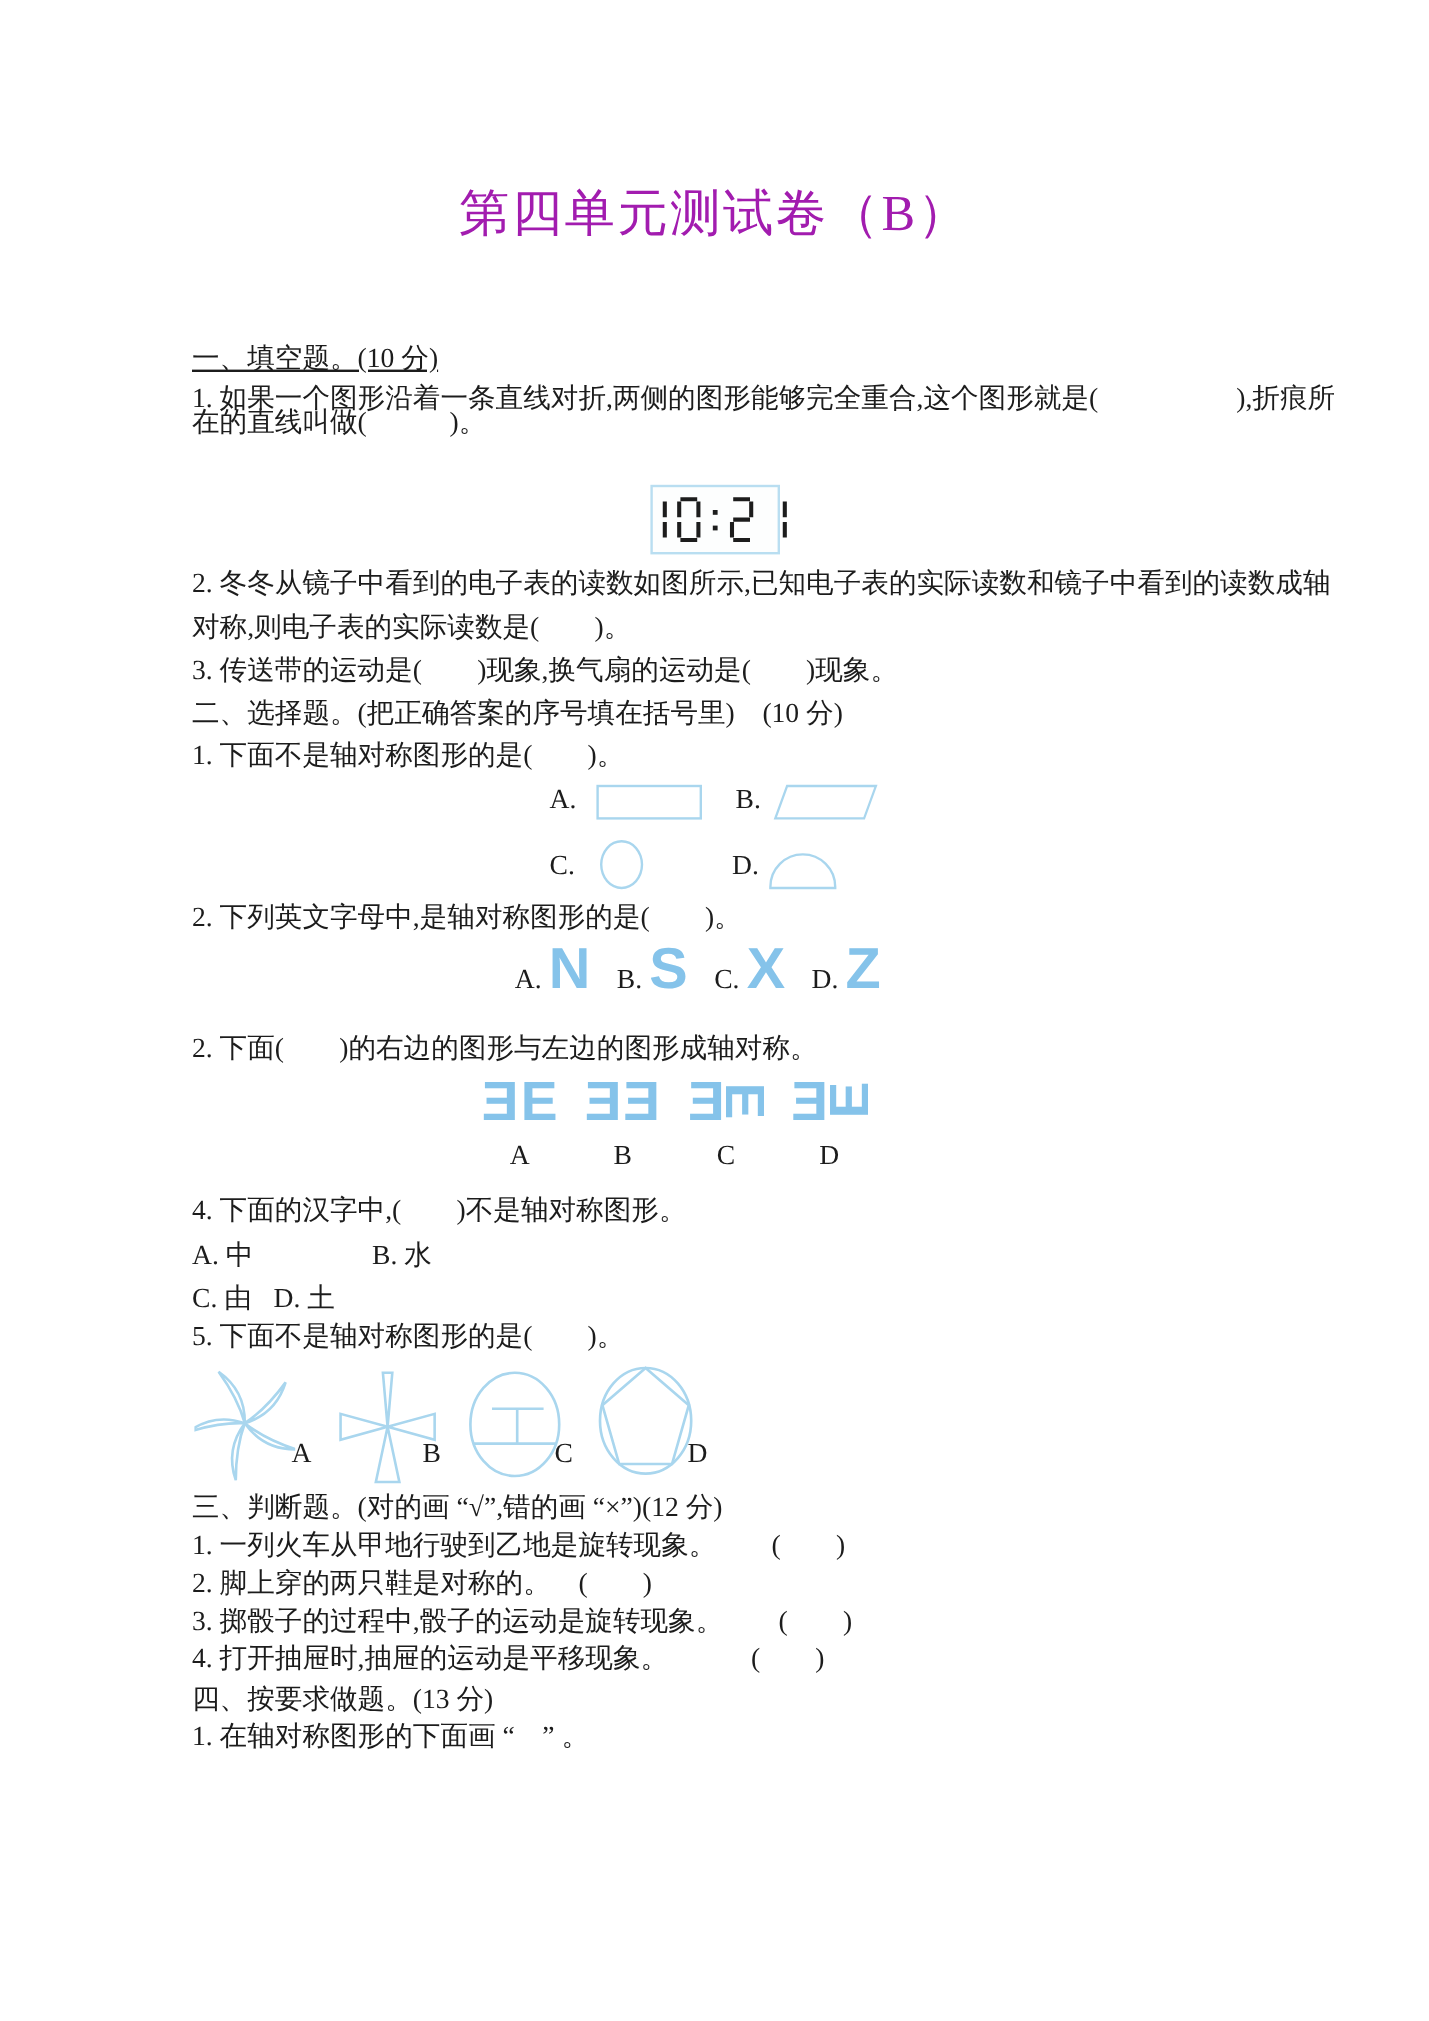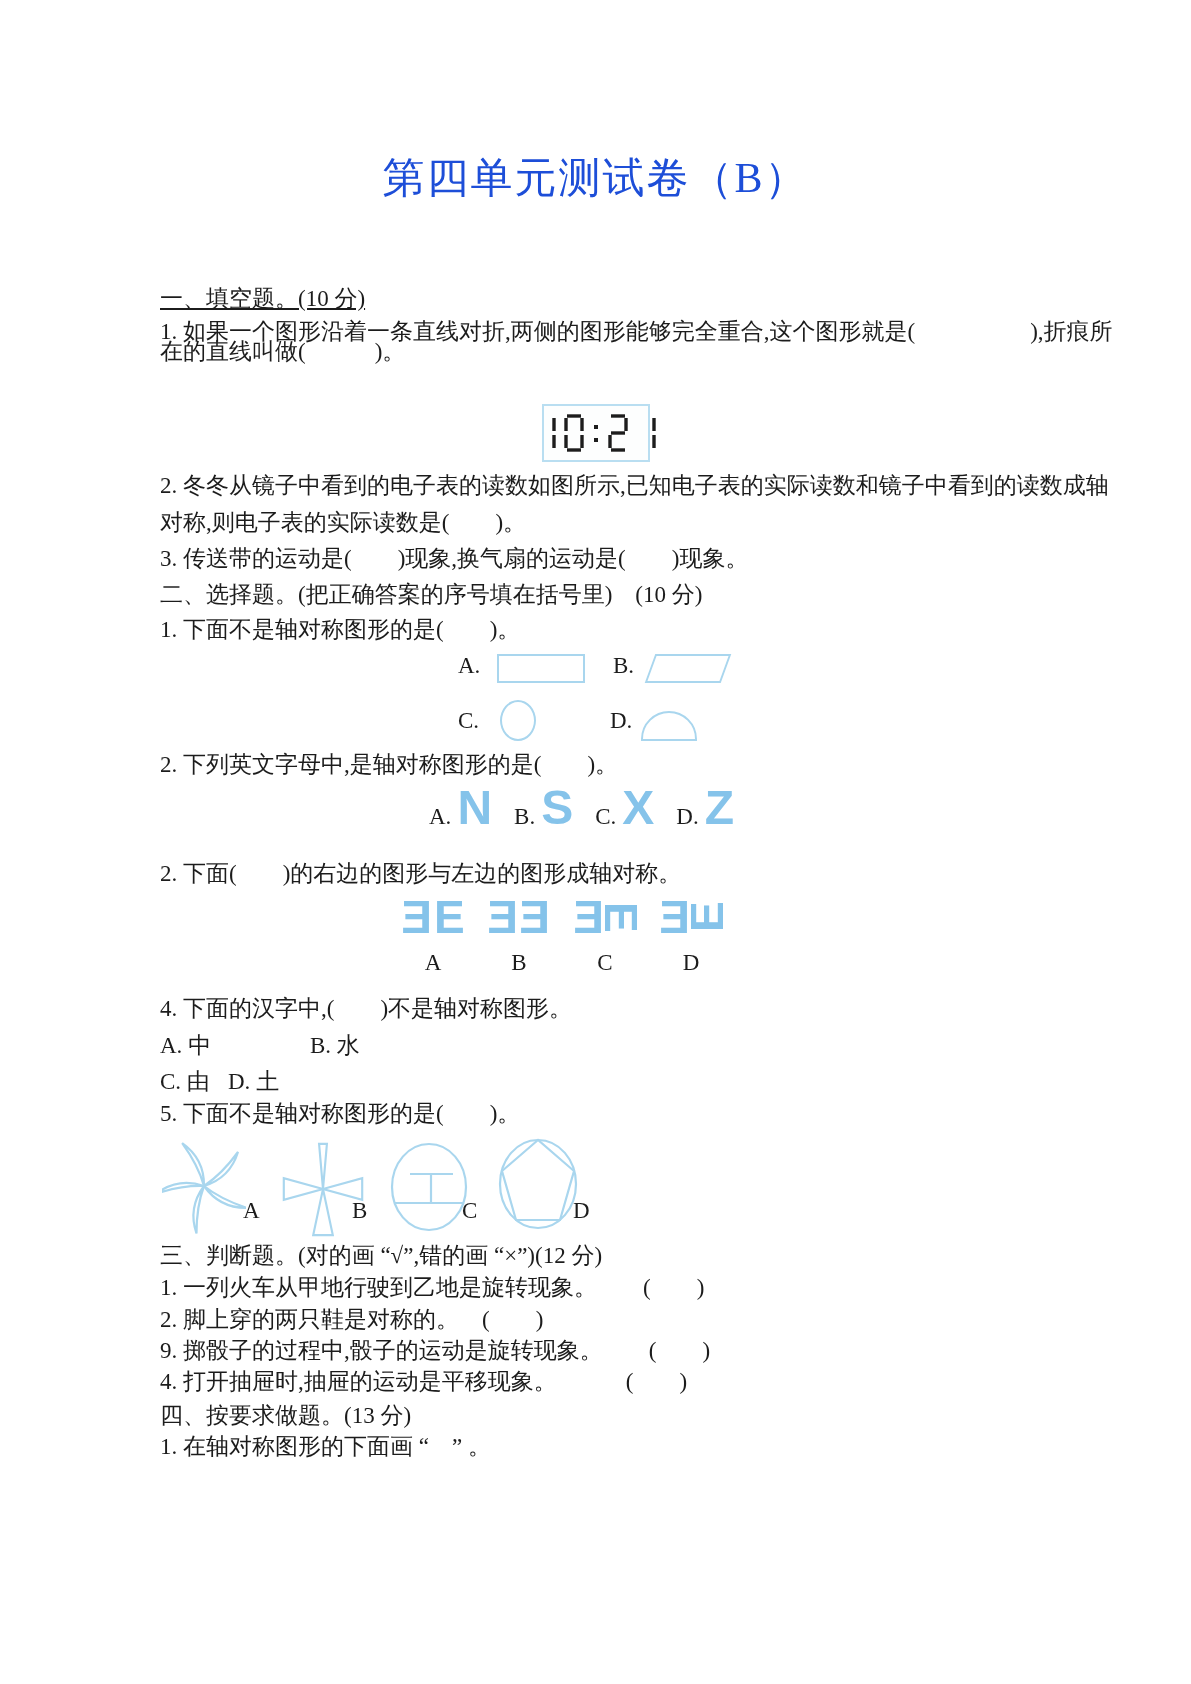--- a/index.html
+++ b/index.html
@@ -4,21 +4,21 @@
 <style>
   html,body { margin:0; padding:0; background:#ffffff; }
   .page {
     position:relative; width:1191px; height:1684px; margin:0 auto;
     background:#ffffff; color:#1c1c1c;
     font-family:"Liberation Serif", serif;
     overflow:hidden;
   }
   .abs { position:absolute; white-space:nowrap; }
   .title { left:0; top:150px; width:100%; text-align:center;
-           font-size:42px; letter-spacing:2px; color:#1d4ed8; }
+           font-size:42px; letter-spacing:2px; color:#a21caf; }
   .meta  { top:222px; right:150px; font-size:23px; }
   .heading { font-size:23px; }
   .qtext   { font-size:23px; }
   .optlabel { font-size:23px; }
 
   
   .clock {
     left:542px; top:404px; width:104px; height:54px;
     border:2px solid var(--clock-border,#b9def1);
     background:#fdfefe;
@@ -209,19 +209,19 @@
 
   <svg class="abs" style="left:496px; top:1138px;" width="84" height="96" viewBox="-42 -48 84 96">
     <ellipse class="blueshape" cx="0" cy="-2" rx="38" ry="44"></ellipse>
     <polygon class="blueshape" points="0,-46 -36,-15 -22,34 22,34 36,-15"></polygon>
   </svg>
   <div class="abs optlabel" style="left:573px; top:1198px;">D</div>
 
   <div class="abs heading" style="left:160px; top:1240px;">三、判断题。(对的画 “√”,错的画 “×”)(12 分)</div>
   <div class="abs qtext" style="left:160px; top:1272px;">1. 一列火车从甲地行驶到乙地是旋转现象。　　(　　)</div>
   <div class="abs qtext" style="left:160px; top:1304px;">2. 脚上穿的两只鞋是对称的。　(　　)</div>
-  <div class="abs qtext" style="left:160px; top:1335px;">9. 掷骰子的过程中,骰子的运动是旋转现象。　　(　　)</div>
+  <div class="abs qtext" style="left:160px; top:1335px;">3. 掷骰子的过程中,骰子的运动是旋转现象。　　(　　)</div>
   <div class="abs qtext" style="left:160px; top:1366px;">4. 打开抽屉时,抽屉的运动是平移现象。　　　(　　)</div>
 
   <div class="abs heading" style="left:160px; top:1400px;">四、按要求做题。(13 分)</div>
   <div class="abs qtext" style="left:160px; top:1431px;">1. 在轴对称图形的下面画 “　” 。</div>
 
 </div>
 
 </body></html>

